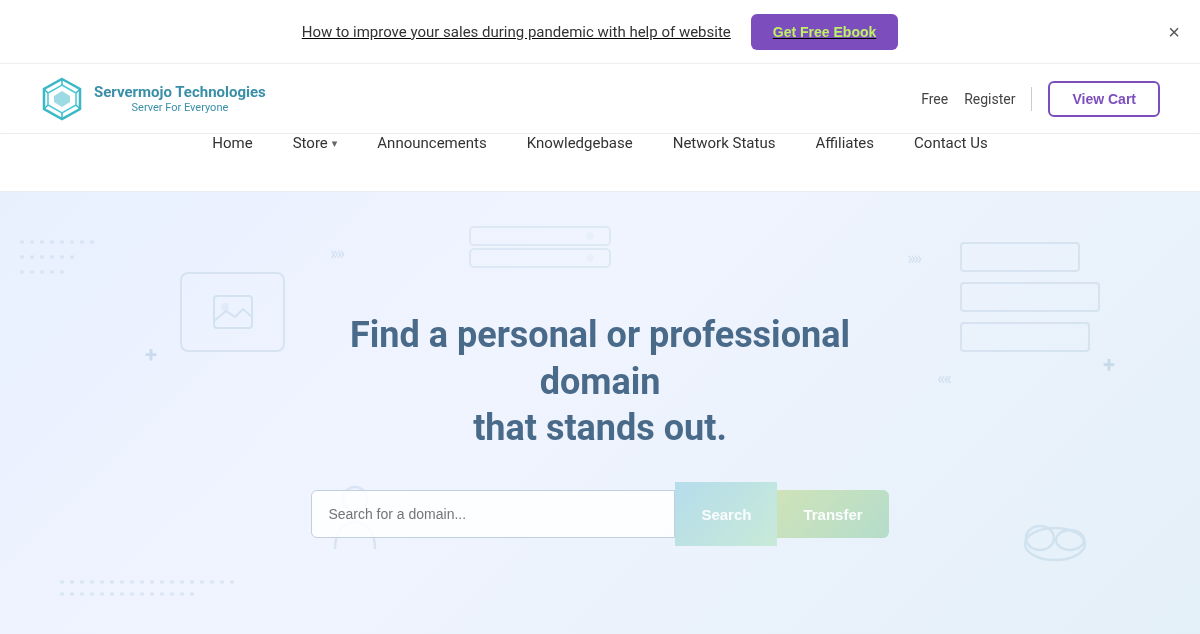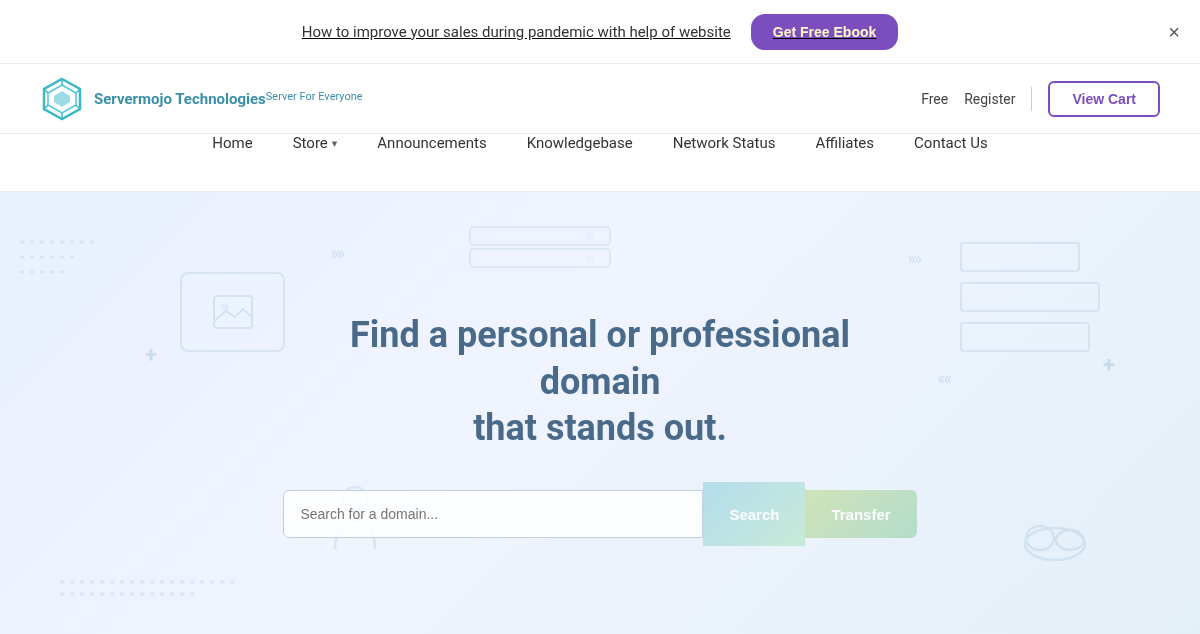--- a/index.html
+++ b/index.html
@@ -30,23 +30,23 @@
     }
 
     .banner-text {
       font-size: 15px;
       color: #333;
       margin-right: 20px;
     }
 
     .banner-button {
       background: #7c4dbd;
-      color: #fef9c3;
+      color: #bef264;
       border: none;
-      border-radius: 14px;
+      border-radius: 6px;
       padding: 10px 22px;
       font-size: 14px;
       font-weight: 600;
       cursor: pointer;
     }
 
     .banner-close {
       position: absolute;
       right: 20px;
       top: 50%;
@@ -76,20 +76,21 @@
       gap: 10px;
     }
 
     .logo-icon {
       width: 44px;
       height: 44px;
     }
 
     .logo-text-area {
       display: flex;
+      flex-direction: column;
     }
 
     .logo-name {
       font-size: 15px;
       font-weight: 700;
       color: #3a8fa8;
     }
 
     .logo-tagline {
       font-size: 11px;
@@ -191,21 +192,21 @@
 
     .hero-search-row {
       display: flex;
       align-items: center;
       justify-content: center;
       gap: 0;
       margin-top: 30px;
     }
 
     .hero-search-input {
-      width: 420px;
+      width: 364px;
       height: 48px;
       border: 1px solid #c0d0e0;
       border-radius: 6px 0 0 6px;
       padding: 0 16px;
       font-size: 14px;
       outline: none;
       background: rgba(255,255,255,0.85);
     }
 
     .search-btn {

